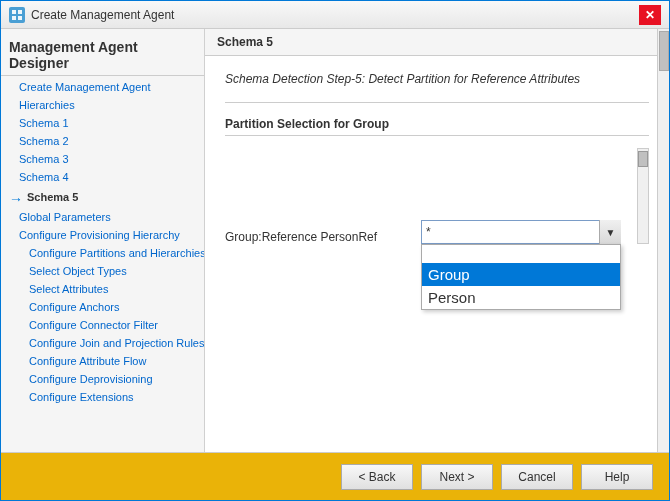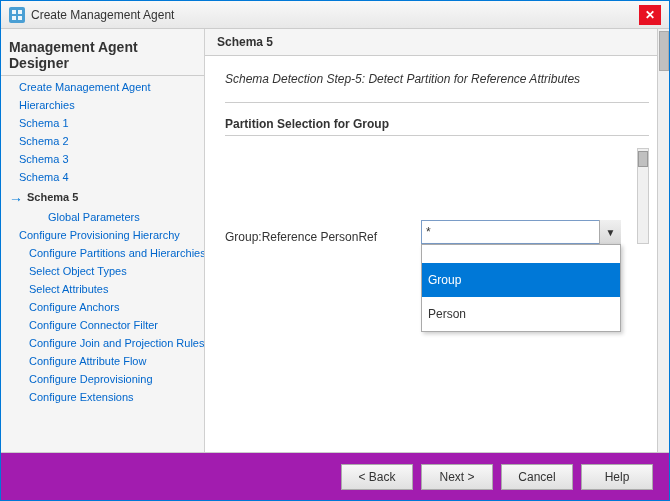--- a/index.html
+++ b/index.html
@@ -189,37 +189,37 @@
       position: absolute;
       top: 24px;
       left: 0;
       width: 100%;
       background: white;
       border: 1px solid #aaa;
       z-index: 10;
       box-shadow: 2px 2px 4px rgba(0,0,0,0.2);
     }
     .dropdown-list-item {
-      padding: 10px 6px;
-      font-size: 12px;
+      padding: 3px 6px;
+      font-size: 15px;
       color: #333;
       cursor: pointer;
     }
     .dropdown-list-item.selected {
       background: #0078d7;
       color: white;
     }
     .dropdown-list-empty {
       padding: 3px 6px;
       font-size: 12px;
       color: #999;
     }
     .footer {
       height: 48px;
-      background: #a21caf;
+      background: #eab308;
       border-top: 1px solid #ccc;
       display: flex;
       align-items: center;
       justify-content: flex-end;
       padding: 0 16px;
       gap: 8px;
     }
     .btn {
       min-width: 72px;
       height: 26px;
@@ -277,21 +277,21 @@
           <div class="sidebar-item"><span style="color: rgb(0, 102, 204);">Create Management Agent</span></div>
           <div class="sidebar-item"><span style="color: rgb(0, 102, 204);">Hierarchies</span></div>
           <div class="sidebar-item"><span style="color: rgb(0, 102, 204);">Schema 1</span></div>
           <div class="sidebar-item"><span style="color: rgb(0, 102, 204);">Schema 2</span></div>
           <div class="sidebar-item"><span style="color: rgb(0, 102, 204);">Schema 3</span></div>
           <div class="sidebar-item"><span style="color: rgb(0, 102, 204);">Schema 4</span></div>
           <div class="sidebar-item active with-arrow">
             <span class="arrow-icon">→</span>
             <span style="font-weight: bold;">Schema 5</span>
           </div>
-          <div class="sidebar-item" style=" margin-left: 29px;"><span style="color: rgb(0, 102, 204);">Global Parameters</span></div>
+          <div class="sidebar-item" style=""><span style="color: rgb(0, 102, 204);">Global Parameters</span></div>
           <div class="sidebar-item" style=""><span style="color: rgb(0, 102, 204);">Configure Provisioning Hierarchy</span></div>
           <div class="sidebar-item" style="padding-left: 28px;"><span style="color: rgb(0, 102, 204);">Configure Partitions and Hierarchies</span></div>
           <div class="sidebar-item" style="padding-left: 28px;"><span style="color: rgb(0, 102, 204);">Select Object Types</span></div>
           <div class="sidebar-item" style="padding-left: 28px;"><span style="color: rgb(0, 102, 204);">Select Attributes</span></div>
           <div class="sidebar-item" style="padding-left: 28px;"><span style="color: rgb(0, 102, 204);">Configure Anchors</span></div>
           <div class="sidebar-item" style="padding-left: 28px;"><span style="color: rgb(0, 102, 204);">Configure Connector Filter</span></div>
           <div class="sidebar-item" style="padding-left: 28px;"><span style="color: rgb(0, 102, 204);">Configure Join and Projection Rules</span></div>
           <div class="sidebar-item" style="padding-left: 28px;"><span style="color: rgb(0, 102, 204);">Configure Attribute Flow</span></div>
           <div class="sidebar-item" style="padding-left: 28px;"><span style="color: rgb(0, 102, 204);">Configure Deprovisioning</span></div>
           <div class="sidebar-item" style="padding-left: 28px;"><span style="color: rgb(0, 102, 204);">Configure Extensions</span></div>

